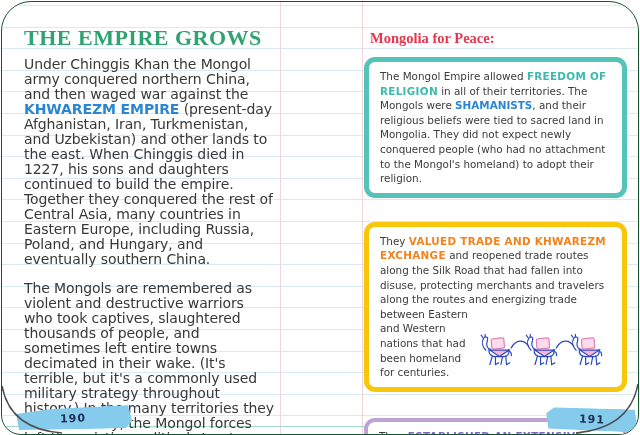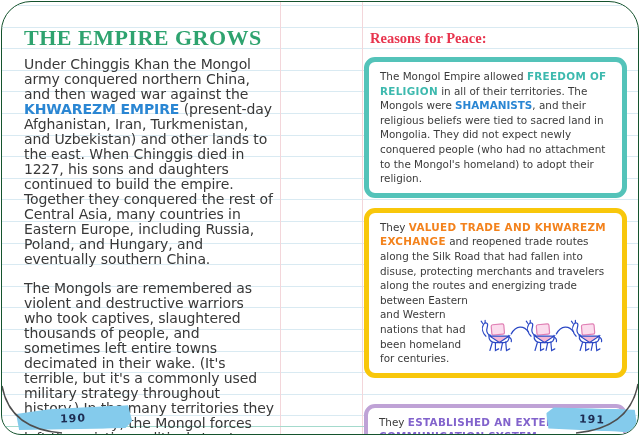--- a/index.html
+++ b/index.html
@@ -29,21 +29,21 @@
   .seg-teal-bold{color:#3db9ae;font-weight:bold;letter-spacing:.3px;}
   .seg-orange-bold{color:#f3821c;font-weight:bold;letter-spacing:.3px;}
   .seg-purple-bold{color:#8263cc;font-weight:bold;letter-spacing:.3px;}
 
   
   .page-right{position:absolute;left:362px;top:24px;width:263px;}
   .h-red{font-family:"Liberation Serif",serif;font-weight:bold;font-size:14.5px;
          color:#e8354e;margin:4px 0 10px 6px;}
   .box{background:#ffffff;border-radius:11px;padding:7px 11px;
        font-size:10.4px;line-height:14.6px;color:#3b3b3b;box-sizing:border-box;}
-  .box.teal{border:5px solid #54c3b9;margin-bottom:10px;}
+  .box.teal{border:5px solid #54c3b9;margin-bottom:24px;}
   .box.yellow{border:5px solid #f8c70b;margin-bottom:26px;min-height:118px;}
   .box.purple{border:4px solid #bfa2d6;}
   .box p{margin:0;}
   .trade-row{display:flex;align-items:flex-end;gap:2px;}
   .trade-row .tail-text{width:96px;flex:none;}
   .caravan{flex:1;height:54px;margin-bottom:2px;}
 
   
   .tape{position:absolute;height:23px;background:#84cbec;
         display:flex;align-items:center;justify-content:center;
@@ -67,21 +67,21 @@
 
     <div class="page-left">
       <div class="h-green">THE EMPIRE GROWS</div>
       <p class="body"><span>Under Chinggis Khan the Mongol army conquered northern China, and then waged war against the </span><span class="seg-blue">KHWAREZM EMPIRE</span><span> (present-day Afghanistan, Iran, Turkmenistan, and Uzbekistan) and other lands to the east. When Chinggis died in 1227, his sons and daughters continued to build the empire. Together they conquered the rest of Central Asia, many countries in Eastern Europe, including Russia, Poland, and Hungary, and eventually southern China.</span></p>
       <p class="body"><span>The Mongols are remembered as violent and destructive warriors who took captives, slaughtered thousands of people, and sometimes left entire towns decimated in their wake. (It's terrible, but it's a commonly used military strategy throughout history.) In the many territories they didn't destroy, the Mongol forces left the existing political structures in place and used local administrators to govern for them.</span></p>
       <div class="h-green second">PAX MONGOLIA</div>
       <p class="body"><span>The unprecedented unification of Eurasia ushered in </span></p>
     </div>
 
     <div class="page-right">
-      <div class="h-red">Reasons for Peace:</div>
+      <div class="h-red">Mongolia for Peace:</div>
 
       <div class="box teal">
         <p><span>The Mongol Empire allowed </span><span class="seg-teal-bold">FREEDOM OF RELIGION</span><span> in all of their territories. The Mongols were </span><span class="seg-blue">SHAMANISTS</span><span>, and their religious beliefs were tied to sacred land in Mongolia. They did not expect newly conquered people (who had no attachment to the Mongol's homeland) to adopt their religion.</span></p>
       </div>
 
       <div class="box yellow">
         <p><span>They </span><span class="seg-orange-bold">VALUED TRADE AND KHWAREZM EXCHANGE</span><span> and reopened trade routes along the Silk Road that had fallen into disuse, protecting merchants and travelers along the routes and energizing trade between Eastern</span></p>
         <div class="trade-row">
           <p class="tail-text"><span>and Western nations that had been homeland for centuries.</span></p>
 

